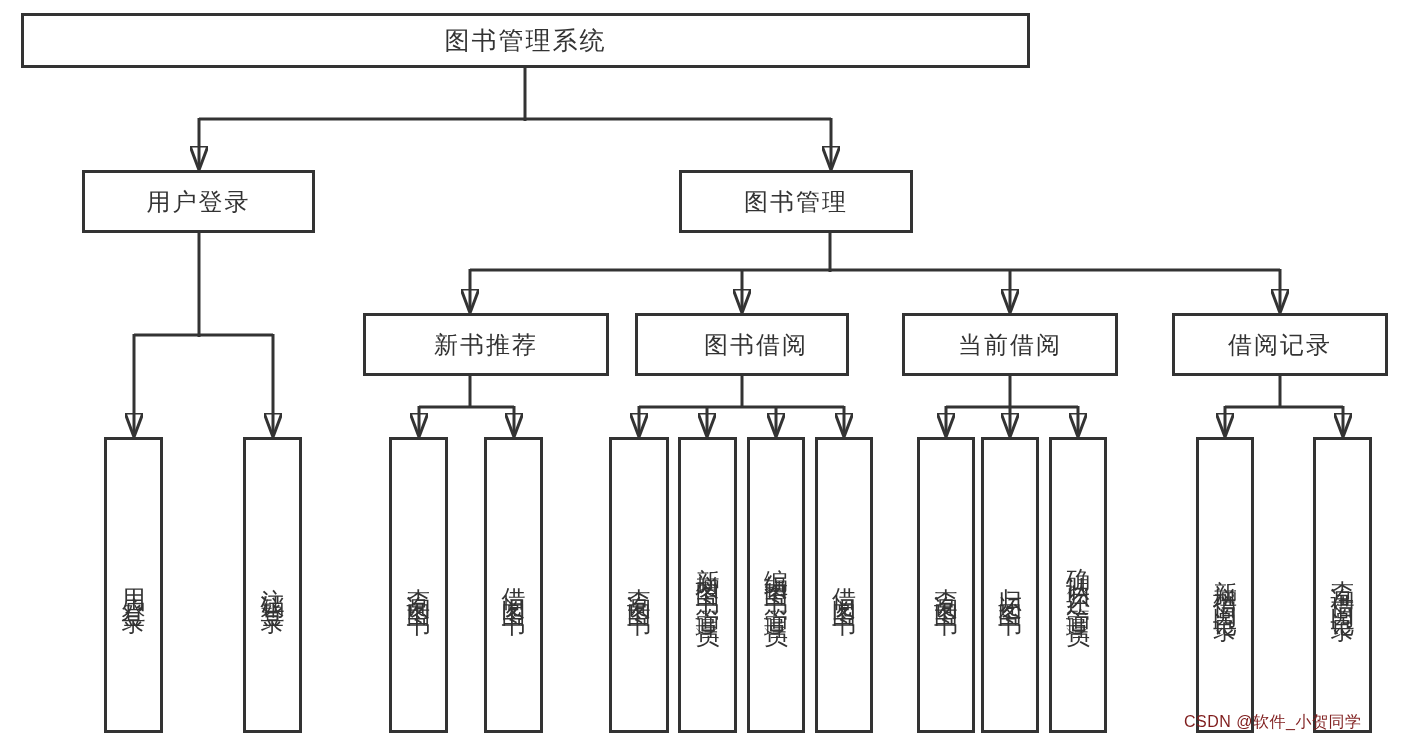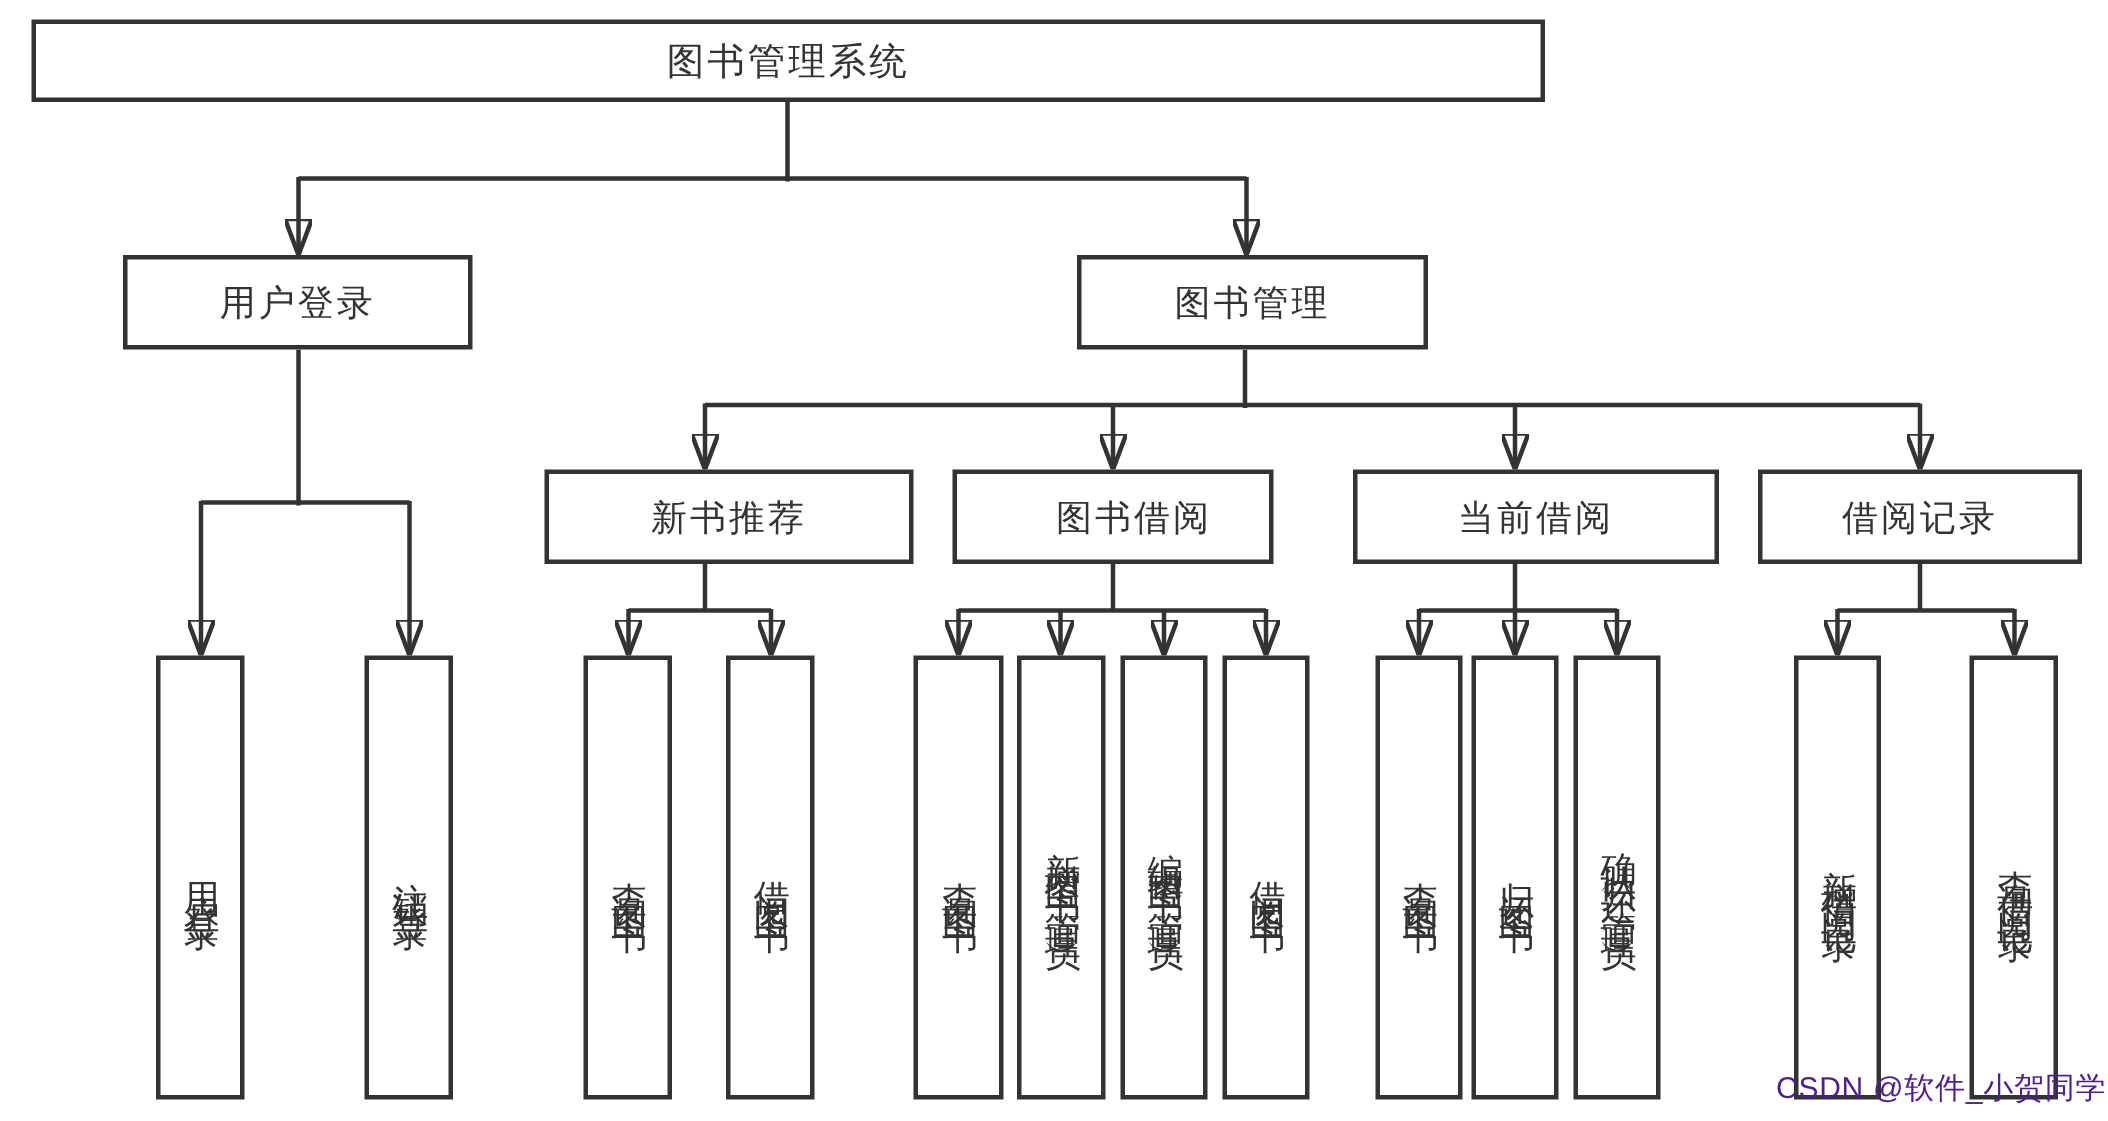--- a/index.html
+++ b/index.html
@@ -56,22 +56,22 @@
     font-size: 24px;
     letter-spacing: 8px;
     line-height: 1;
     white-space: nowrap;
   }
   .watermark {
     position: absolute;
     left: 1184px;
     top: 712px;
     z-index: 3;
-    font-size: 20px;
-    color: #4c1d95;
+    font-size: 16px;
+    color: #7f1d1d;
     letter-spacing: 0.5px;
     white-space: nowrap;
   }
 </style>
 </head>
 <body>
 
 <div class="canvas">
 
   <svg class="connector-layer" width="1405" height="747" viewBox="0 0 1405 747" xmlns="http://www.w3.org/2000/svg">
@@ -132,25 +132,25 @@
       <path d="M1280,376 L1280,408"></path>
       <path d="M1225,407 L1343,407"></path>
       <path d="M1225,406 L1225,433" marker-end="url(#arrowhead)"></path>
       <path d="M1343,406 L1343,433" marker-end="url(#arrowhead)"></path>
     </g>
   </svg>
 
   <div class="node root" style="left:21px; top:13px; width:1009px; height:55px;">图书管理系统</div>
 
   <div class="node" style="left:82px; top:170px; width:233px; height:63px;">用户登录</div>
-  <div class="node" style="left:718px; top:170px; width:234px; height:63px;">图书管理</div>
+  <div class="node" style="left:679px; top:170px; width:234px; height:63px;">图书管理</div>
 
   <div class="node" style="left:363px; top:313px; width:246px; height:63px;">新书推荐</div>
   <div class="node" style="left:635px; top:313px; width:214px; height:63px;padding-left:28px;">图书借阅</div>
-  <div class="node" style="left:902px; top:313px; width:244px; height:63px;">当前借阅</div>
+  <div class="node" style="left:902px; top:313px; width:216px; height:63px;">当前借阅</div>
   <div class="node" style="left:1172px; top:313px; width:216px; height:63px;">借阅记录</div>
 
   <div class="leaf" style="left:104px;">
     <span class="vtext">用户登录</span>
   </div>
   <div class="leaf" style="left:243px;">
     <span class="vtext">注销登录</span>
   </div>
 
   <div class="leaf" style="left:389px;">

